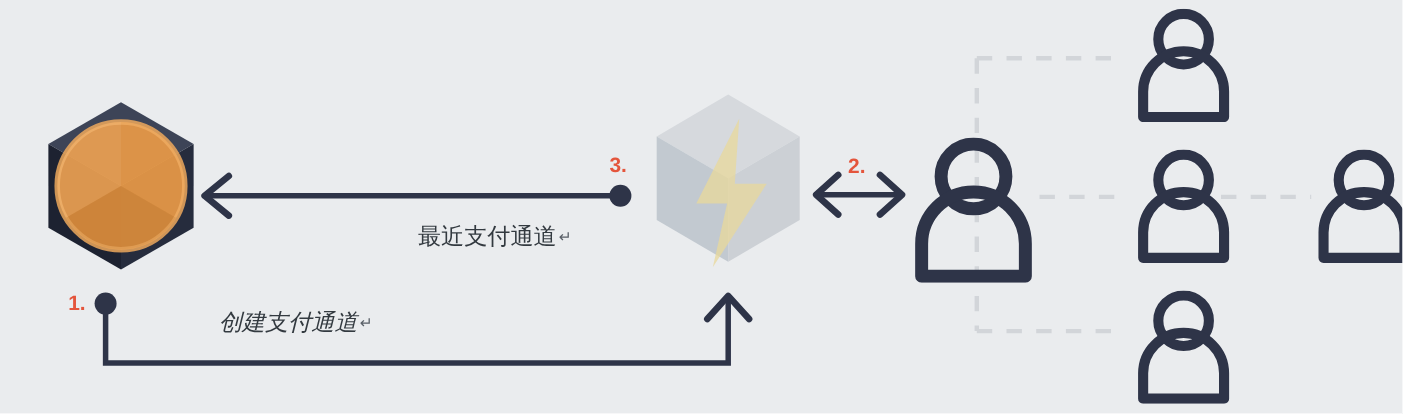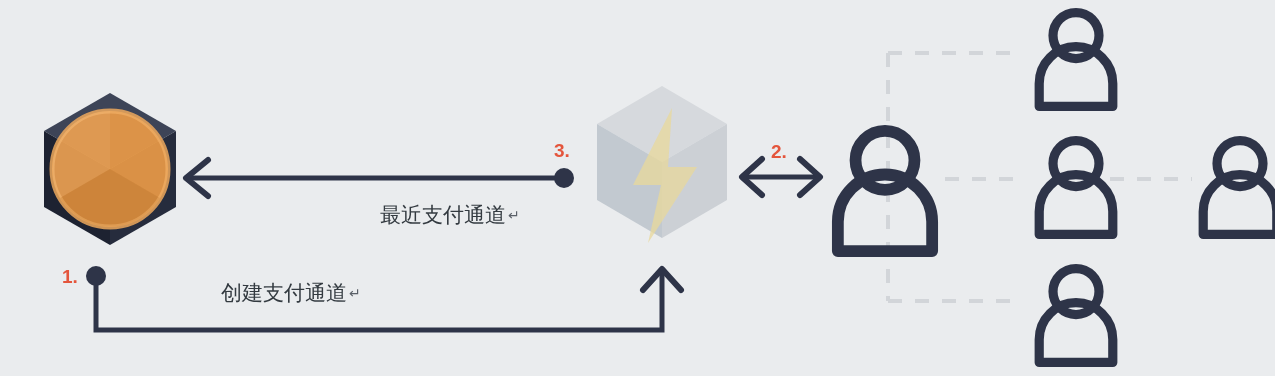--- a/index.html
+++ b/index.html
@@ -39,21 +39,21 @@
   .step-num {
     position: absolute;
     color: #e4553c;
     font-size: 19px;
     font-weight: bold;
     line-height: 1;
     white-space: nowrap;
     font-family: "Liberation Sans", "DejaVu Sans", sans-serif;
   }
   #label-nearest-channel { left: 332px; top: 205px; margin-left: 48px; }
-  #label-create-channel  { left: 221px; top: 283px; }
+  #label-create-channel  { left: 199px; top: 283px; font-style: italic; }
   #step-1 { left: 62px;  top: 267px; }
   #step-2 { left: 771px; top: 142px; }
   #step-3 { left: 554px; top: 141px; }
 </style>
 </head>
 <body>
 
 <div id="canvas">
 
   <svg class="layer" viewBox="0 0 1275 376">

